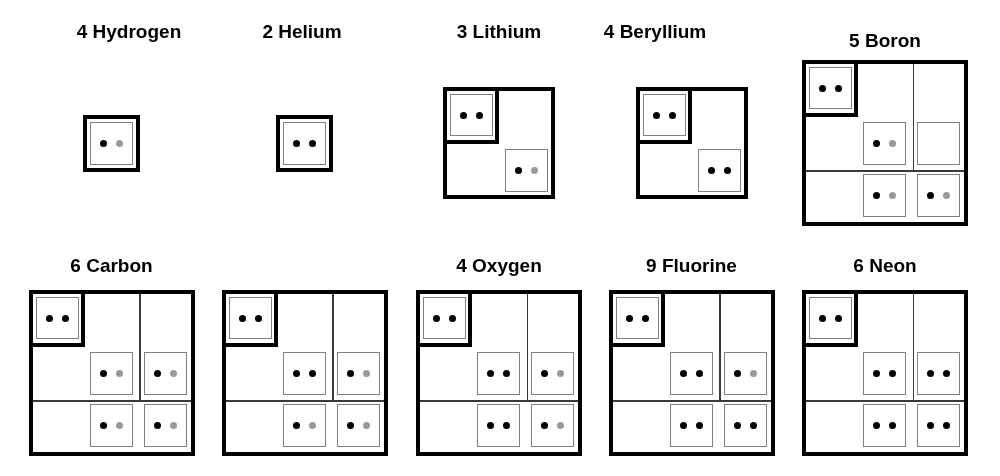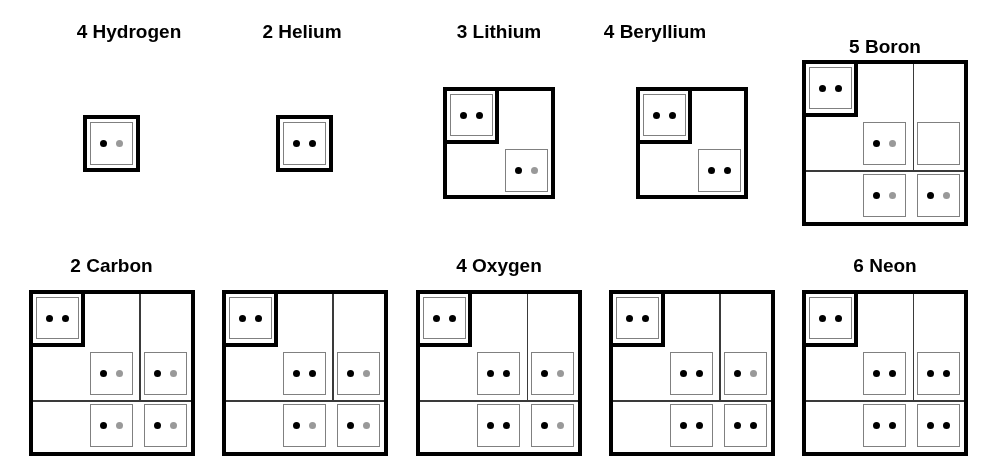--- a/index.html
+++ b/index.html
@@ -55,21 +55,21 @@
       <div class="core"></div>
       <div class="thin" style="left: 7px; top: 7px; width: 43px; height: 42px;">
         <div class="dot" style="background: rgb(0, 0, 0);"></div>
         <div class="dot" style="background: rgb(0, 0, 0);"></div>
       </div>
       <div class="thin" style="left: 62px; top: 62px; width: 43px; height: 43px;">
         <div class="dot" style="background: rgb(0, 0, 0);"></div>
         <div class="dot" style="background: rgb(0, 0, 0);"></div>
       </div>
     </div>
-    <div class="title" style="left: 885px; top: 36px;">5 Boron</div>
+    <div class="title" style="left: 885px; top: 30px;">5 Boron</div>
     <div class="diagram" style="left: 802px; top: 60px; width: 166px; height: 166px;">
       <div class="frame"></div>
       <div class="vline" style="left: 110.5px; top: 4px; width: 1.5px; height: 107.5px;"></div>
       <div class="hline" style="left: 4px; right: 4px; top: 110px; height: 1.5px;"></div>
       <div class="core"></div>
       <div class="thin" style="left: 7px; top: 7px; width: 43px; height: 42px;">
         <div class="dot" style="background: rgb(0, 0, 0);"></div>
         <div class="dot" style="background: rgb(0, 0, 0);"></div>
       </div>
       <div class="thin" style="left: 61px; top: 62px; width: 43px; height: 43px;">
@@ -79,21 +79,21 @@
       <div class="thin" style="left: 115px; top: 62px; width: 43px; height: 43px;"></div>
       <div class="thin" style="left: 61px; top: 114px; width: 43px; height: 43px;">
         <div class="dot" style="background: rgb(0, 0, 0);"></div>
         <div class="dot" style="background: rgb(153, 153, 153);"></div>
       </div>
       <div class="thin" style="left: 115px; top: 114px; width: 43px; height: 43px;">
         <div class="dot" style="background: rgb(0, 0, 0);"></div>
         <div class="dot" style="background: rgb(153, 153, 153);"></div>
       </div>
     </div>
-    <div class="title" style="left: 111.5px; top: 255px;">2 Carbon</div>
+    <div class="title" style="left: 111.5px; top: 255px;">6 Carbon</div>
     <div class="diagram" style="left: 28.5px; top: 290px; width: 166px; height: 166px;">
       <div class="frame"></div>
       <div class="vline" style="left: 110.5px; top: 4px; width: 1.5px; height: 107.5px;"></div>
       <div class="hline" style="left: 4px; right: 4px; top: 110px; height: 1.5px;"></div>
       <div class="core"></div>
       <div class="thin" style="left: 7px; top: 7px; width: 43px; height: 42px;">
         <div class="dot" style="background: rgb(0, 0, 0);"></div>
         <div class="dot" style="background: rgb(0, 0, 0);"></div>
       </div>
       <div class="thin" style="left: 61px; top: 62px; width: 43px; height: 43px;">
@@ -159,20 +159,21 @@
       </div>
       <div class="thin" style="left: 61px; top: 114px; width: 43px; height: 43px;">
         <div class="dot" style="background: rgb(0, 0, 0);"></div>
         <div class="dot" style="background: rgb(0, 0, 0);"></div>
       </div>
       <div class="thin" style="left: 115px; top: 114px; width: 43px; height: 43px;">
         <div class="dot" style="background: rgb(0, 0, 0);"></div>
         <div class="dot" style="background: rgb(153, 153, 153);"></div>
       </div>
     </div>
+    <div class="title" style="left: 691.5px; top: 255px;">9 Fluorine</div>
     <div class="diagram" style="left: 608.5px; top: 290px; width: 166px; height: 166px;">
       <div class="frame"></div>
       <div class="vline" style="left: 110.5px; top: 4px; width: 1.5px; height: 107.5px;"></div>
       <div class="hline" style="left: 4px; right: 4px; top: 110px; height: 1.5px;"></div>
       <div class="core"></div>
       <div class="thin" style="left: 7px; top: 7px; width: 43px; height: 42px;">
         <div class="dot" style="background: rgb(0, 0, 0);"></div>
         <div class="dot" style="background: rgb(0, 0, 0);"></div>
       </div>
       <div class="thin" style="left: 61px; top: 62px; width: 43px; height: 43px;">

